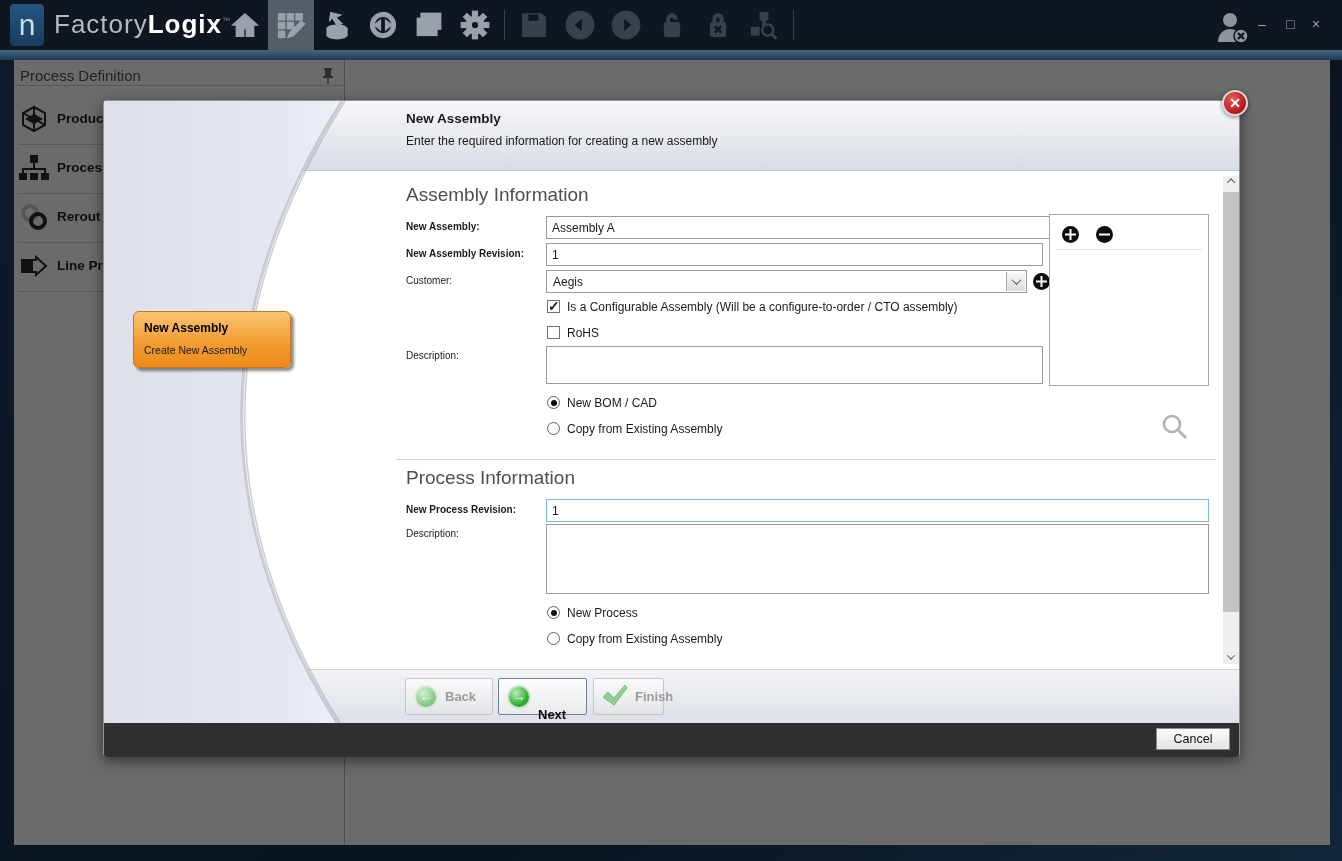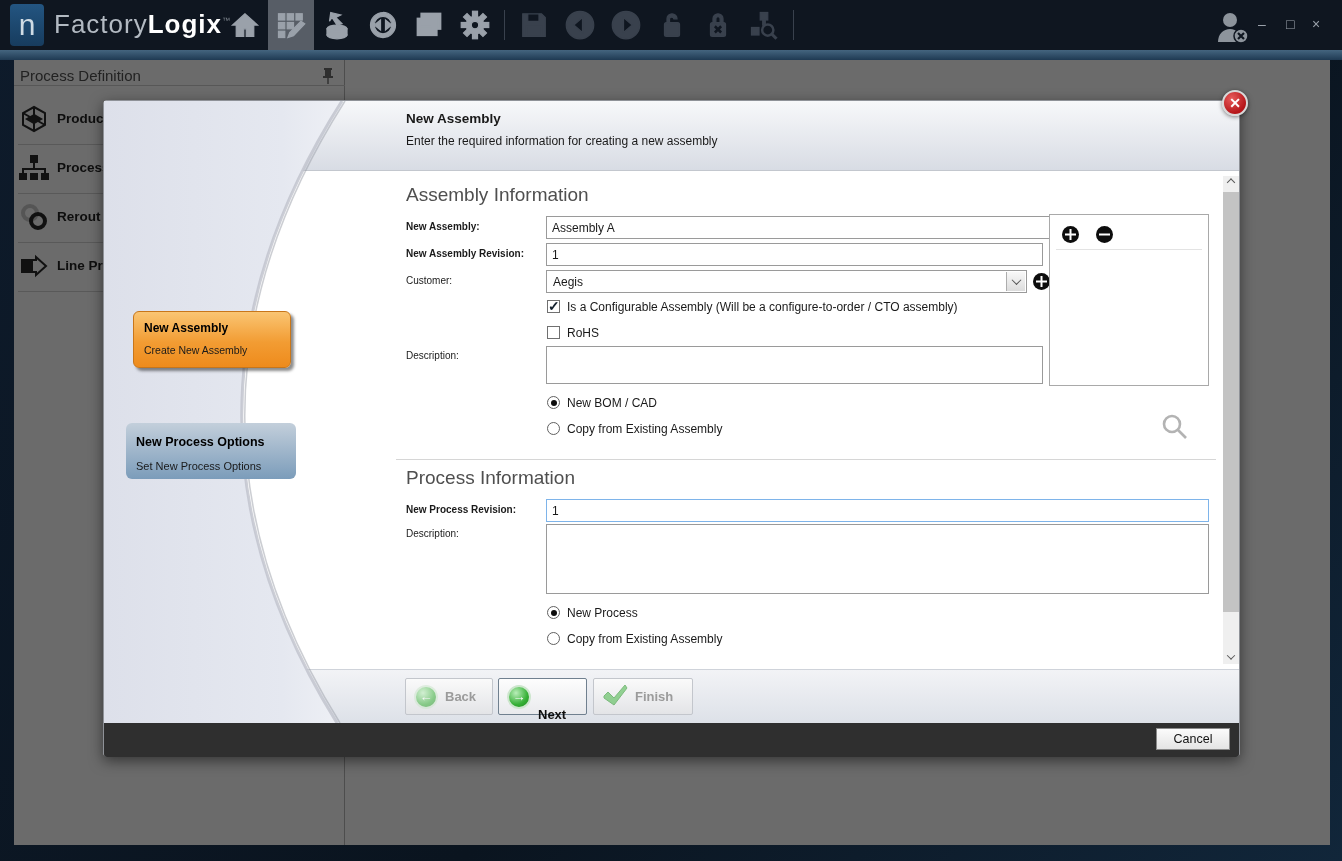--- a/index.html
+++ b/index.html
@@ -382,21 +382,21 @@
 
     <div class="dlg-footer">
       <div class="wbtn" style="left:301px; width:88px;">
         <span class="gcirc dim">←</span>
         <span class="lbl">Back</span>
       </div>
       <div class="wbtn enabled" style="left:394px; width:89px;">
         <span class="gcirc">→</span>
         <span class="lbl">Next</span>
       </div>
-      <div class="wbtn" style="left:489px; width:100px;">
+      <div class="wbtn" style="left:489px; width:71px;">
         <span style="opacity:.65;"><svg width="26" height="24" viewBox="0 0 26 24">
               <path d="M2 13l4-4 6 6L23 2l2 3-13 17-10-7z" fill="#5fbf5f" stroke="#3f9c3f" stroke-width="1"></path>
             </svg></span>
         <span class="lbl">Finish</span>
       </div>
     </div>
 
     <div class="dlg-darkbar">
       <div id="cancel-btn">Cancel</div>
     </div>
@@ -411,21 +411,17 @@
       </defs>
       <path d="M238,0 Q40,311 233,622 L0,622 L0,0 Z" fill="url(#lavg)"></path>
       <path d="M238,0 Q40,311 233,622" fill="none" stroke="#bfc2cc" stroke-width="3" opacity="0.8"></path>
       <path d="M241,0 Q43,311 236,622" fill="none" stroke="#9a9da8" stroke-width="1.5" opacity="0.5"></path>
     </svg>
 
     <div class="step" id="step-active">
       <div class="t">New Assembly</div>
       <div class="s">Create New Assembly</div>
     </div>
-    <div class="step" id="step-next">
-      <div class="t">New Process Options</div>
-      <div class="s">Set New Process Options</div>
-    </div>
 
     <div id="close-x">✕</div>
   </div>
 
 </div>
 
 </body></html>

